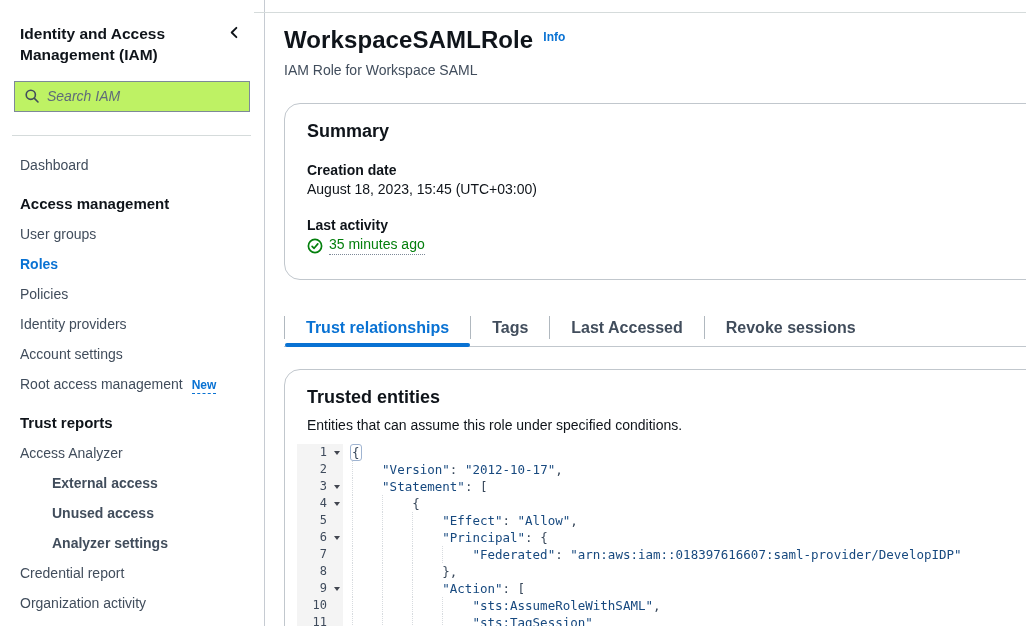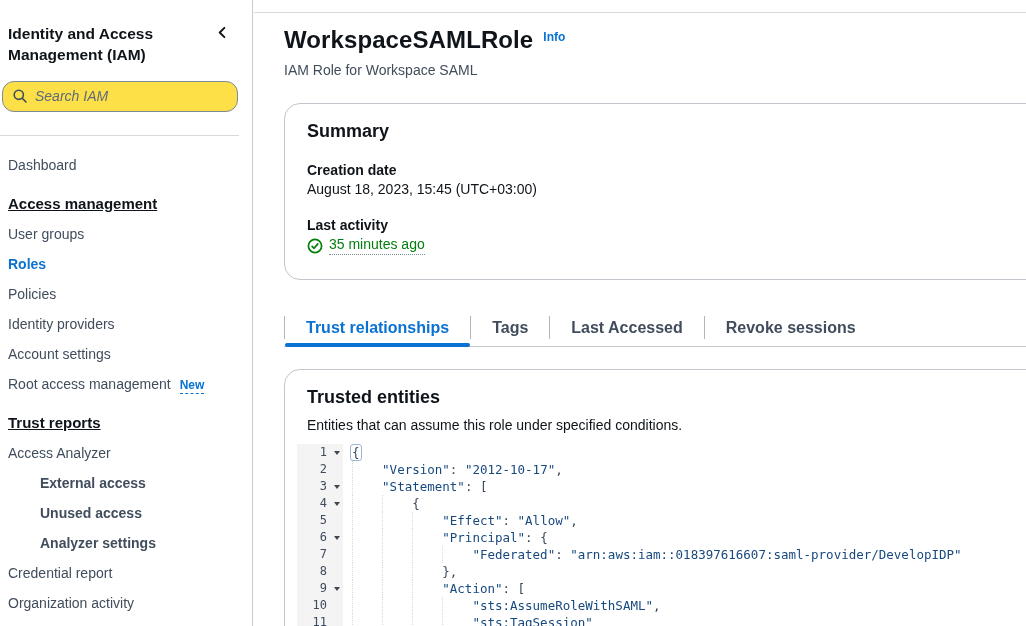--- a/index.html
+++ b/index.html
@@ -1,35 +1,35 @@
 <!DOCTYPE html>
 <html><head>
 <meta charset="utf-8">
 <style>
   * { margin:0; padding:0; box-sizing:border-box; }
   html,body { width:1026px; height:626px; overflow:hidden; background:#fff;
     font-family:"Liberation Sans", sans-serif; color:#0f141a; }
   .viewport { position:relative; width:1026px; height:626px; overflow:hidden; }
 
   
-  .sidebar { position:absolute; left:0; top:0; width:253px; height:626px;
+  .sidebar { position:absolute; left:12px; top:0; width:253px; height:626px;
     background:#fff; border-right:1px solid #c6cbd2; }
   .sidebar-header { position:relative; padding:24px 8px 0 8px; }
   .sidebar-title { font-size:15.5px; font-weight:700; line-height:1.35; width:180px; color:#0f141a; }
   .collapse-btn { position:absolute; top:25px; right:22px; width:16px; height:16px;
     background:none; border:none; cursor:pointer; }
   .search-wrap { margin:15px 14px 0 2px; position:relative; }
-  .search-input { width:100%; height:31px; border:1px solid #7d8998; border-radius:12px;
+  .search-input { width:100%; height:31px; border:1px solid #7d8998; border-radius:0;
     padding:0 10px 0 32px; font-size:14px; font-style:italic; color:#414d5c;
-    font-family:"Liberation Sans", sans-serif; outline:none; background:#fde047; }
+    font-family:"Liberation Sans", sans-serif; outline:none; background:#bef264; }
   .search-input::placeholder { color:#5f6b7a; font-style:italic; }
   .search-icon { position:absolute; left:10px; top:7px; width:16px; height:16px; }
   .sidebar-divider { border:none; border-top:1px solid #d5dbdb; margin:23px 13px 0 0; }
   .sidebar-nav { padding:14px 0 0 0; }
-  .nav-heading { font-size:15px; font-weight:700; color:#0f141a; padding:8px 0 7px 8px; margin-top:7px;text-decoration:underline; }
+  .nav-heading { font-size:15px; font-weight:700; color:#0f141a; padding:8px 0 7px 8px; margin-top:7px; }
   .nav-item { font-size:14px; color:#414d5c; padding:7px 0 7px 8px; cursor:pointer; }
   .nav-item.active { color:#0972d3; font-weight:700; }
   .nav-item.indent { padding-left:40px;font-weight:bold; }
   .badge-new { color:#0972d3; font-weight:700; font-size:12px; margin-left:9px;
     border-bottom:1px dashed #0972d3; padding-bottom:1px; }
 
   
   .main { position:absolute; left:254px; top:8px; width:772px; height:626px; }
   .main-topline { position:absolute; left:0; right:-20px; top:4px; height:1px; background:#d5dbdb; }
   .main-inner { padding:18px 0 0 30px; }

